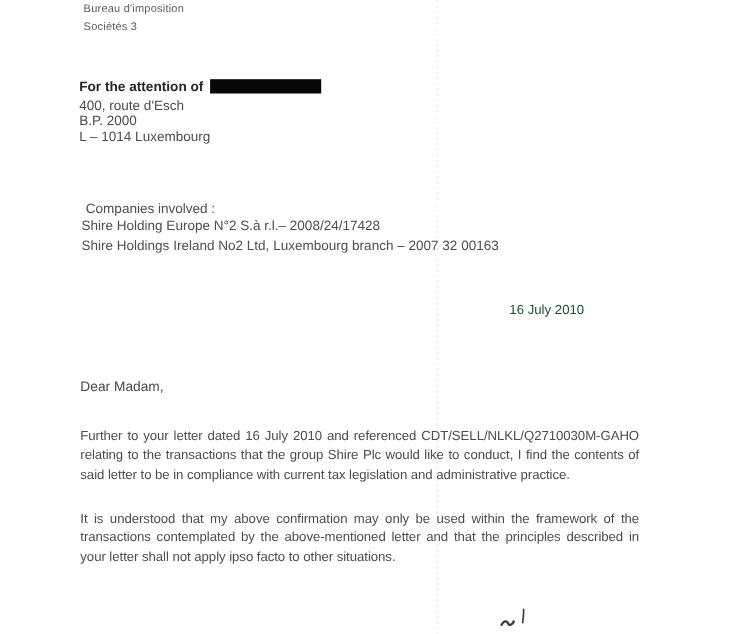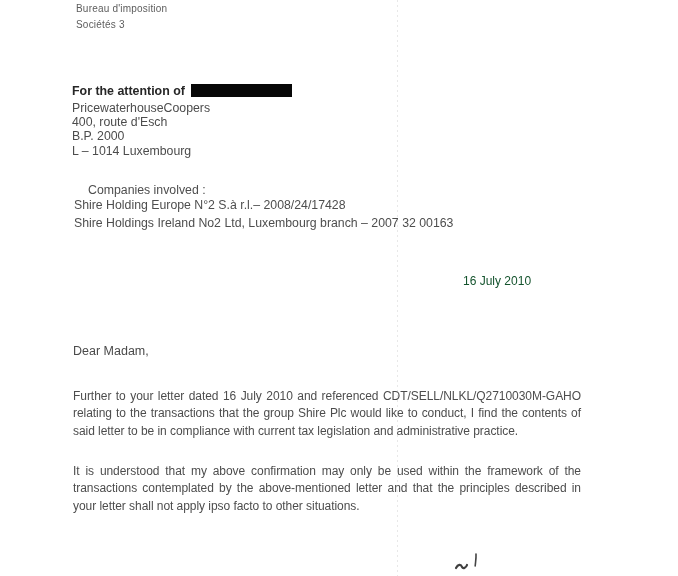--- a/index.html
+++ b/index.html
@@ -16,21 +16,21 @@
 
   .hdr {
     left: 76px; top: 1px;
     font-size: 10px;
     line-height: 15.5px;
     color: #5d5d5d;
     letter-spacing: 0.2px;
   }
 
   .addr {
-    left: 72px; top: 84px;
+    left: 72px; top: 72px;
     font-size: 12.3px;
     line-height: 14.2px;
     color: #4c4c4c;
   }
   .attn-line {
     height: 16px;
     margin-bottom: 1px;
     white-space: nowrap;
   }
   .attn-label {
@@ -40,21 +40,21 @@
   }
   .redaction-bar {
     display: inline-block;
     width: 101px;
     height: 13px;
     background: #070707;
     margin-left: 6px;
     vertical-align: -2px;
   }
 
-  .companies-heading { left: 88px; top: 183px; font-size: 12.3px; color: #4e4e4e; }
+  .companies-heading { left: 78px; top: 183px; font-size: 12.3px; color: #4e4e4e; }
   .companies-list { left: 74px; top: 196px; font-size: 12.3px; line-height: 18px; color: #4e4e4e; }
 
   .date-line { left: 463px; top: 274px; font-size: 12px; color: #14532d; }
 
   .salutation { left: 73px; top: 344px; font-size: 12.5px; color: #4a4a4a; }
 
   .para {
     width: 508px;
     font-size: 12px;
     line-height: 17.4px;
@@ -84,21 +84,20 @@
 
   <div class="abs hdr">
     <div>Bureau d'imposition</div>
     <div>Sociétés 3</div>
   </div>
 
   <div class="abs addr">
     <div class="attn-line">
       <span class="attn-label">For the attention of</span><span class="redaction-bar"></span>
     </div>
-    <div>PricewaterhouseCoopers</div>
     <div>400, route d'Esch</div>
     <div>B.P. 2000</div>
     <div>L – 1014 Luxembourg</div>
   </div>
 
   <div class="abs companies-heading">Companies involved :</div>
   <div class="abs companies-list">
     <div>Shire Holding Europe N°2 S.à r.l.– 2008/24/17428</div>
     <div>Shire Holdings Ireland No2 Ltd, Luxembourg branch – 2007 32 00163</div>
   </div>

